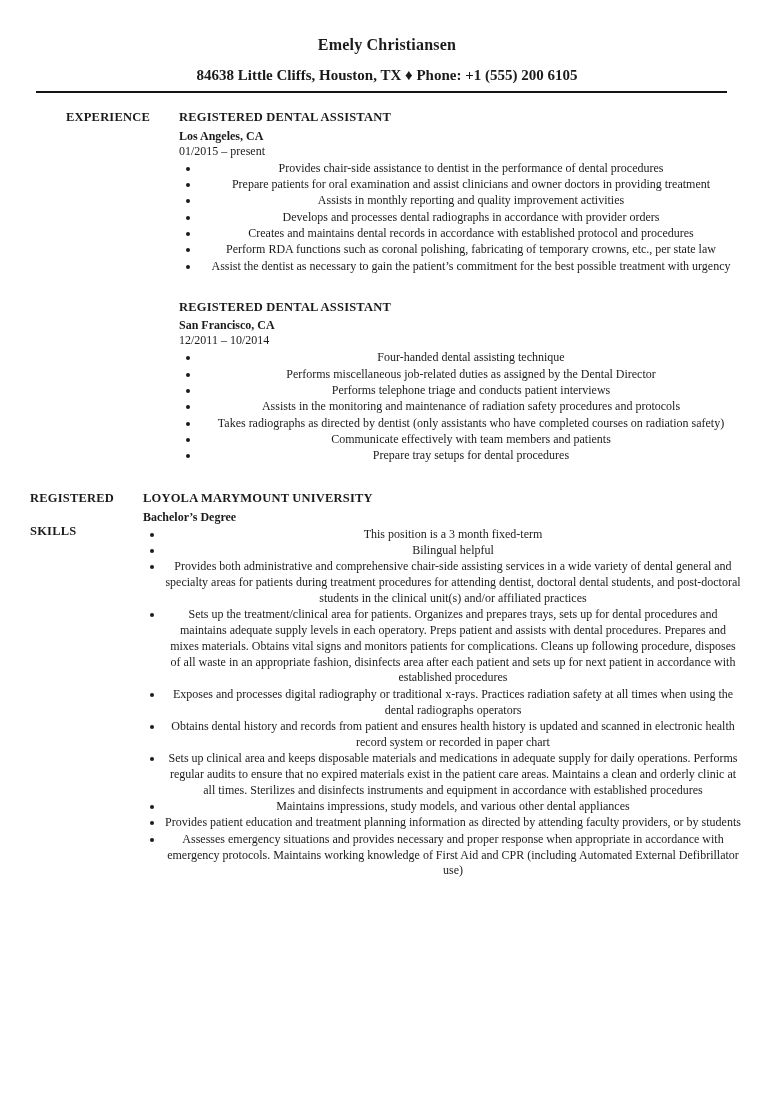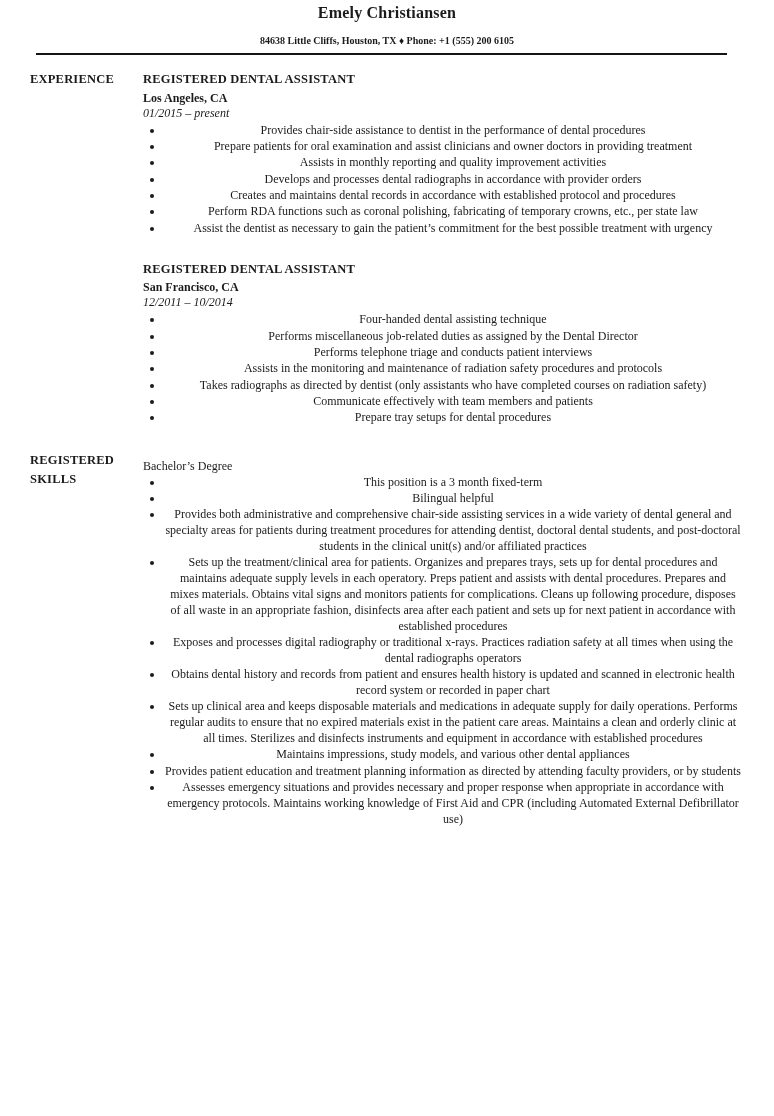--- a/index.html
+++ b/index.html
@@ -13,44 +13,44 @@
     height: 1116px;
     background: #ffffff;
     font-family: "Liberation Serif", "DejaVu Serif", serif;
     color: #1b1b1b;
     overflow: hidden;
     box-sizing: border-box;
   }
   
   .name {
     margin: 0;
-    padding-top: 4px;
+    padding-top: 36px;
     text-align: center;
     font-size: 16px;
     font-weight: bold;
     letter-spacing: 0.2px;
   }
   .contact {
     margin-top: 13px;
     text-align: center;
-    font-size: 10px;
+    font-size: 15px;
     font-weight: bold;
   }
   .header-rule {
     border: none;
     border-top: 2.5px solid #141414;
     margin: 7px 47px 0 36px;
   }
   
   .section-row {
     display: grid;
     grid-template-columns: 143px 1fr;
     align-items: start;
   }
-  .section-row.experience { margin-top: 18px; }
+  .section-row.experience { margin-top: 18px; margin-left: 36px; }
   .section-row.education  { margin-top: 27px; }
   .section-row.skills     { }
   .section-label {
     padding-left: 30px;
     font-size: 12.5px;
     font-weight: bold;
     letter-spacing: 0.2px;
     line-height: 1.1;
   }
   .section-content {
@@ -66,42 +66,41 @@
     letter-spacing: 0.2px;
     line-height: 1.1;
     margin-bottom: 4px;
   }
   .job-location {
     font-weight: bold;
     line-height: 1.25;
   }
   .job-dates {
     line-height: 1.25;
-    font-style: italic;
   }
   
   ul.bullets {
     margin: 2px 0 0 0;
     padding-left: 21px;
     list-style-type: disc;
   }
   ul.bullets li {
     padding-left: 1px;
     margin: 0 0 0.5px 0;
     text-align: center;
   }
   
   .edu-school {
     font-size: 12.5px;
     font-weight: bold;
     letter-spacing: 0.2px;
     line-height: 1.1;
   }
   .edu-degree {
-    font-weight: normal;
+    font-weight: bold;
     margin-top: 6px;
     line-height: 1.1;
   }
 </style>
 </head>
 <body>
 
 <div class="page">
 
   <div>
@@ -143,20 +142,21 @@
             <li>Prepare tray setups for dental procedures</li>
           </ul>
       </div>
 
     </div>
   </div>
 
   <div class="section-row education">
     <div class="section-label">REGISTERED</div>
     <div class="section-content">
+      <div class="edu-school">LOYOLA MARYMOUNT UNIVERSITY</div>
       <div class="edu-degree">Bachelor’s Degree</div>
     </div>
   </div>
 
   <div class="section-row skills">
     <div class="section-label">SKILLS</div>
     <div class="section-content">
       <ul class="bullets">
           <li>This position is a 3 month fixed-term</li>
           <li>Bilingual helpful</li>

